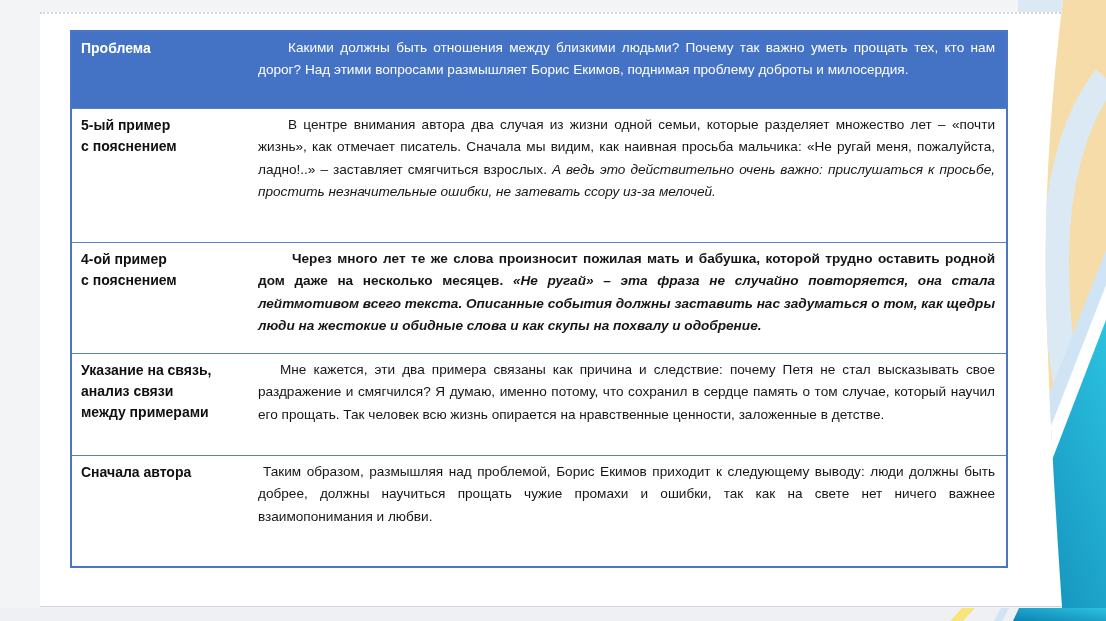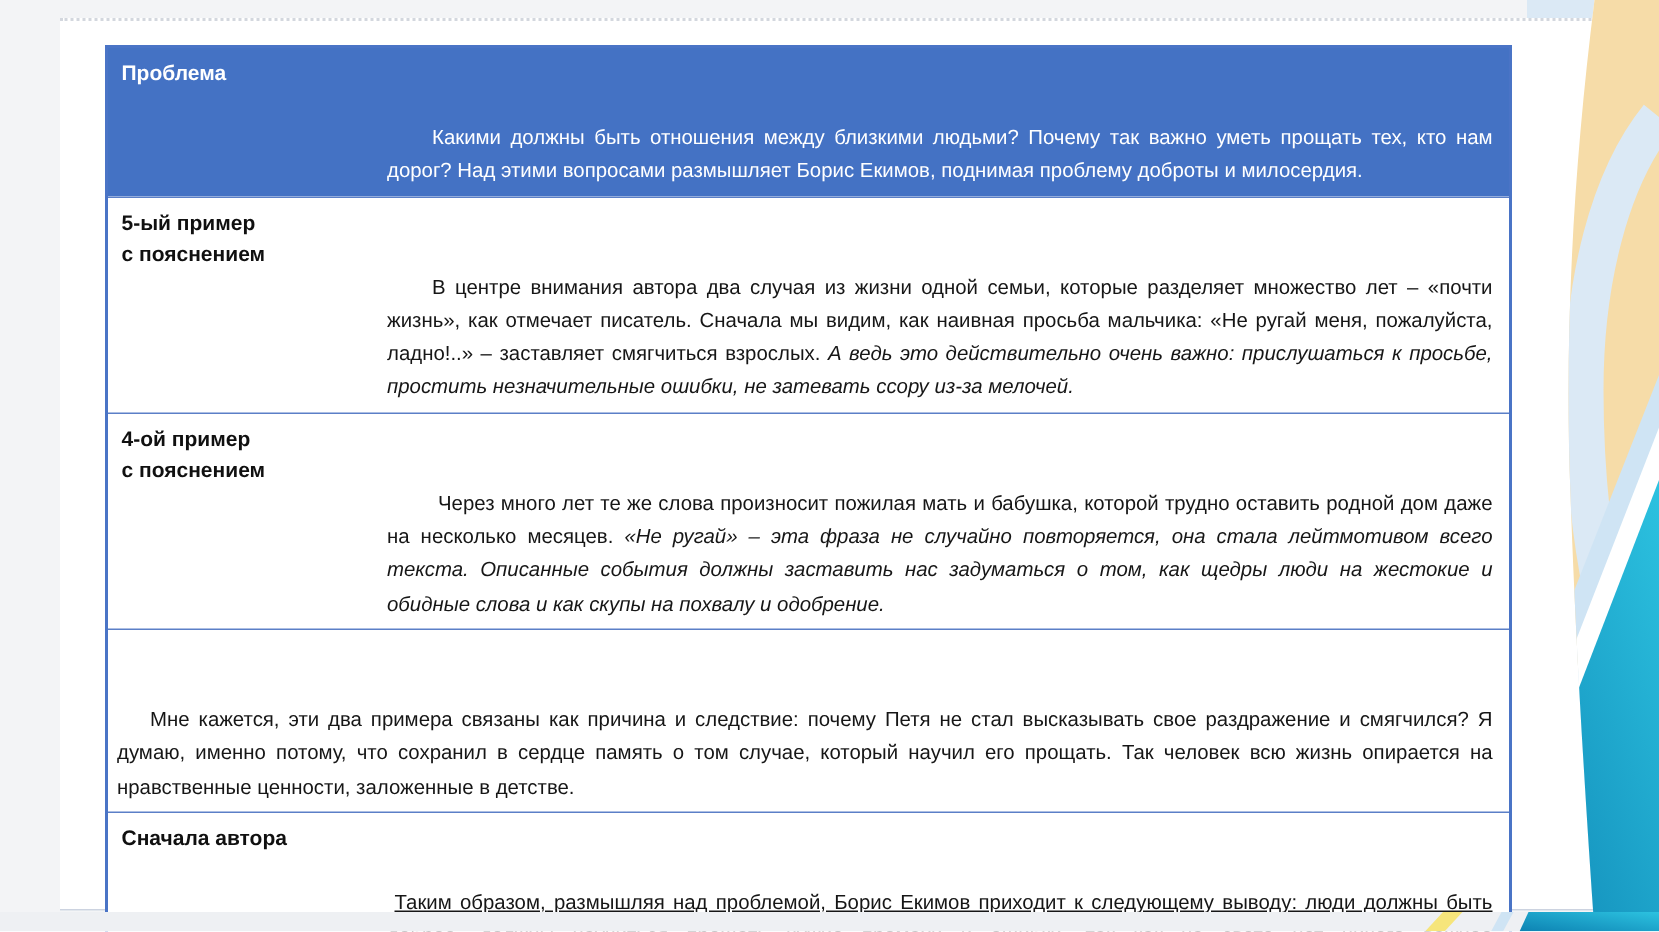--- a/index.html
+++ b/index.html
@@ -29,29 +29,29 @@
   .t-row.r4{min-height:110px;}
   .cell{box-sizing:border-box;}
   .cell.label{
     width:180px;flex:none;padding:6px 6px 0 9px;
     font-weight:bold;font-size:14px;line-height:21px;
     white-space:pre-line;color:#101010;
   }
   .cell.content{
     flex:1;padding:5px 11px 5px 6px;
     font-size:13.6px;line-height:22.3px;
-    text-align:justify;color:#161616;margin-top:44px;
+    text-align:justify;color:#161616;
   }
   .t-row.header .cell.label,
   .t-row.header .cell.content{color:#ffffff;}
   .r0 .cell.content{text-indent:30px;}
   .r1 .cell.content{text-indent:30px;}
-  .r2 .cell.content{text-indent:34px;}
+  .r2 .cell.content{text-indent:34px;font-weight:bold;}
   .r3 .cell.content{text-indent:22px;}
-  .r4 .cell.content{text-indent:5px;text-decoration:underline;}
+  .r4 .cell.content{text-indent:5px;}
   .cell.content em{font-style:italic;}
   .deco{position:absolute;left:0;top:0;pointer-events:none;}
 </style>
 </head>
 <body>
 
 <div id="canvas">
 
   <div class="slide"></div>
 
@@ -64,20 +64,23 @@
       <div class="cell label">5-ый пример
 с пояснением</div>
       <div class="cell content"><span>В центре внимания автора два случая из жизни одной семьи, которые разделяет множество лет – «почти жизнь», как отмечает писатель. Сначала мы видим, как наивная просьба мальчика: «Не ругай меня, пожалуйста, ладно!..» – заставляет смягчиться взрослых. </span><em>А ведь это действительно очень важно: прислушаться к просьбе, простить незначительные ошибки, не затевать ссору из-за мелочей.</em></div>
     </div>
       <div class="t-row r2">
       <div class="cell label">4-ой пример
 с пояснением</div>
       <div class="cell content"><span>Через много лет те же слова произносит пожилая мать и бабушка, которой трудно оставить родной дом даже на несколько месяцев. </span><em>«Не ругай» – эта фраза не случайно повторяется, она стала лейтмотивом всего текста.  Описанные события должны заставить нас задуматься о том, как щедры люди на жестокие и обидные слова и как скупы на похвалу и одобрение.</em></div>
     </div>
       <div class="t-row r3">
+      <div class="cell label">Указание на связь,
+анализ связи
+между примерами</div>
       <div class="cell content"><span>Мне кажется, эти два примера связаны как причина и следствие: почему Петя не стал высказывать свое раздражение и смягчился? Я думаю, именно потому, что  сохранил в сердце  память о  том случае, который   научил его прощать. Так человек всю жизнь опирается на нравственные ценности, заложенные в детстве.</span></div>
     </div>
       <div class="t-row r4">
       <div class="cell label">Сначала автора</div>
       <div class="cell content"><span>Таким образом, размышляя над проблемой, Борис Екимов приходит к следующему выводу: люди должны быть добрее, должны научиться прощать чужие промахи и ошибки, так как на свете нет ничего важнее взаимопонимания и любви.</span></div>
     </div>
     </div>
 
   <svg class="deco" width="1106" height="621" viewBox="0 0 1106 621">
     <defs>

